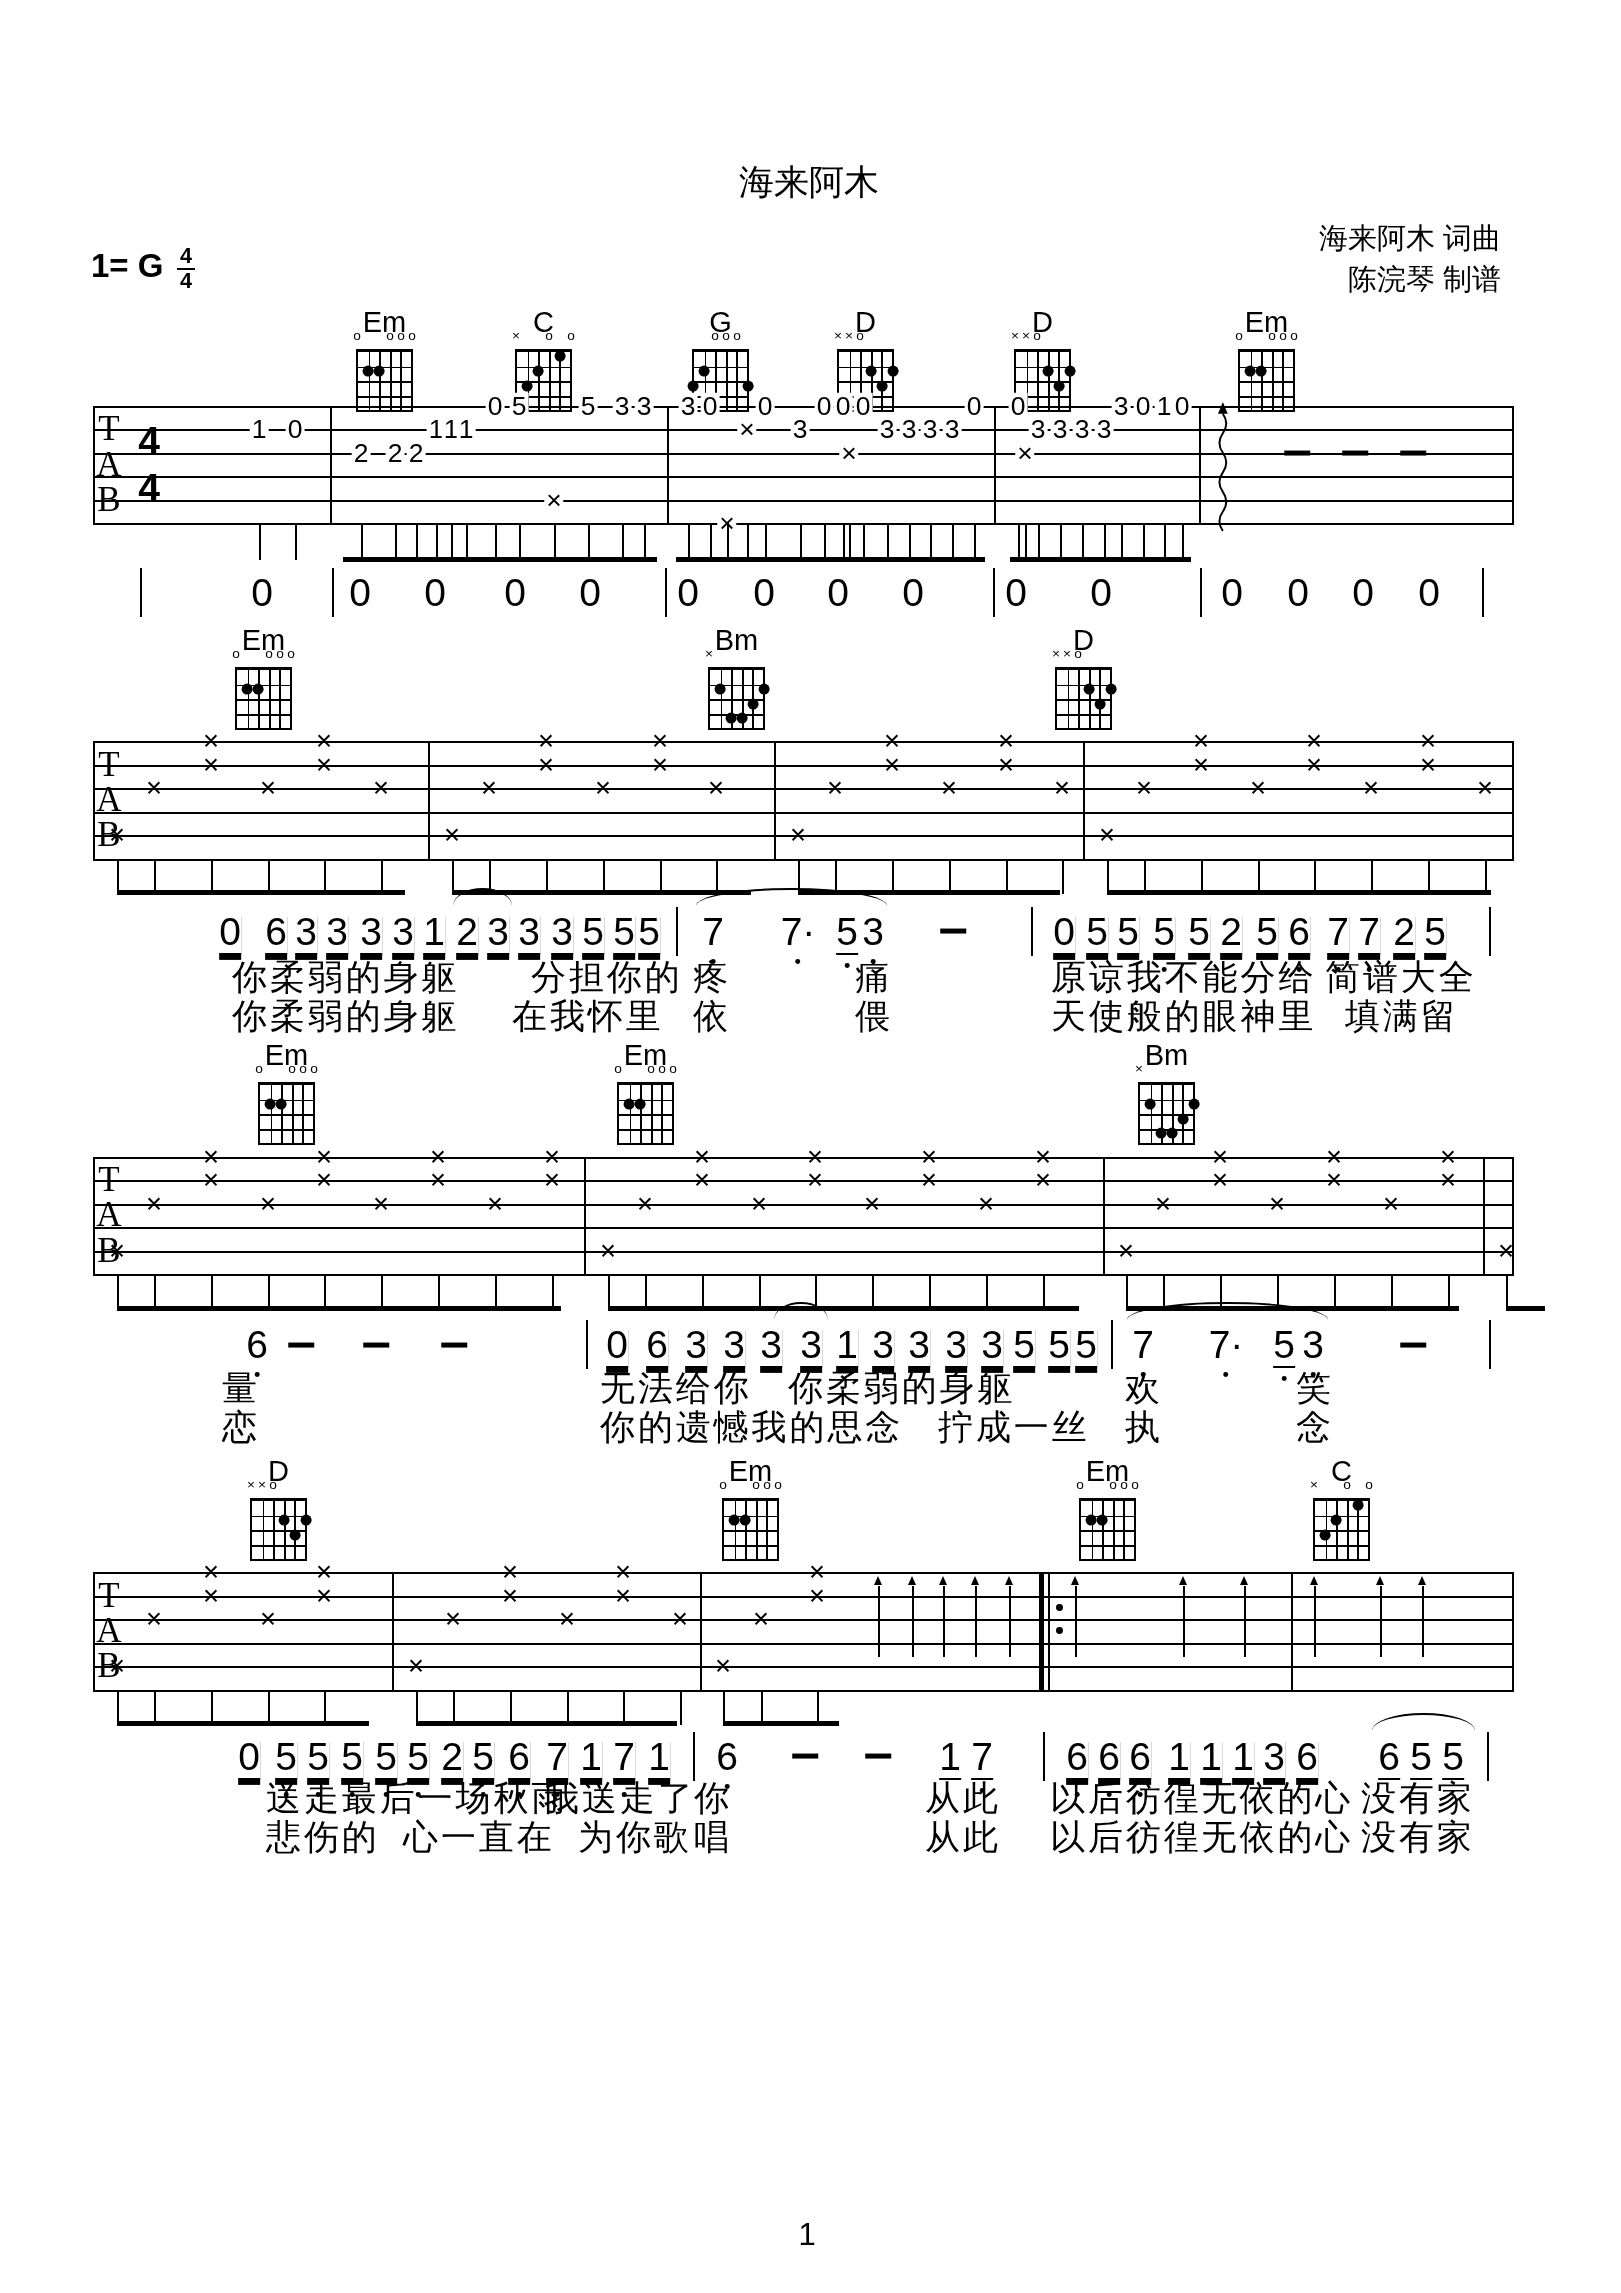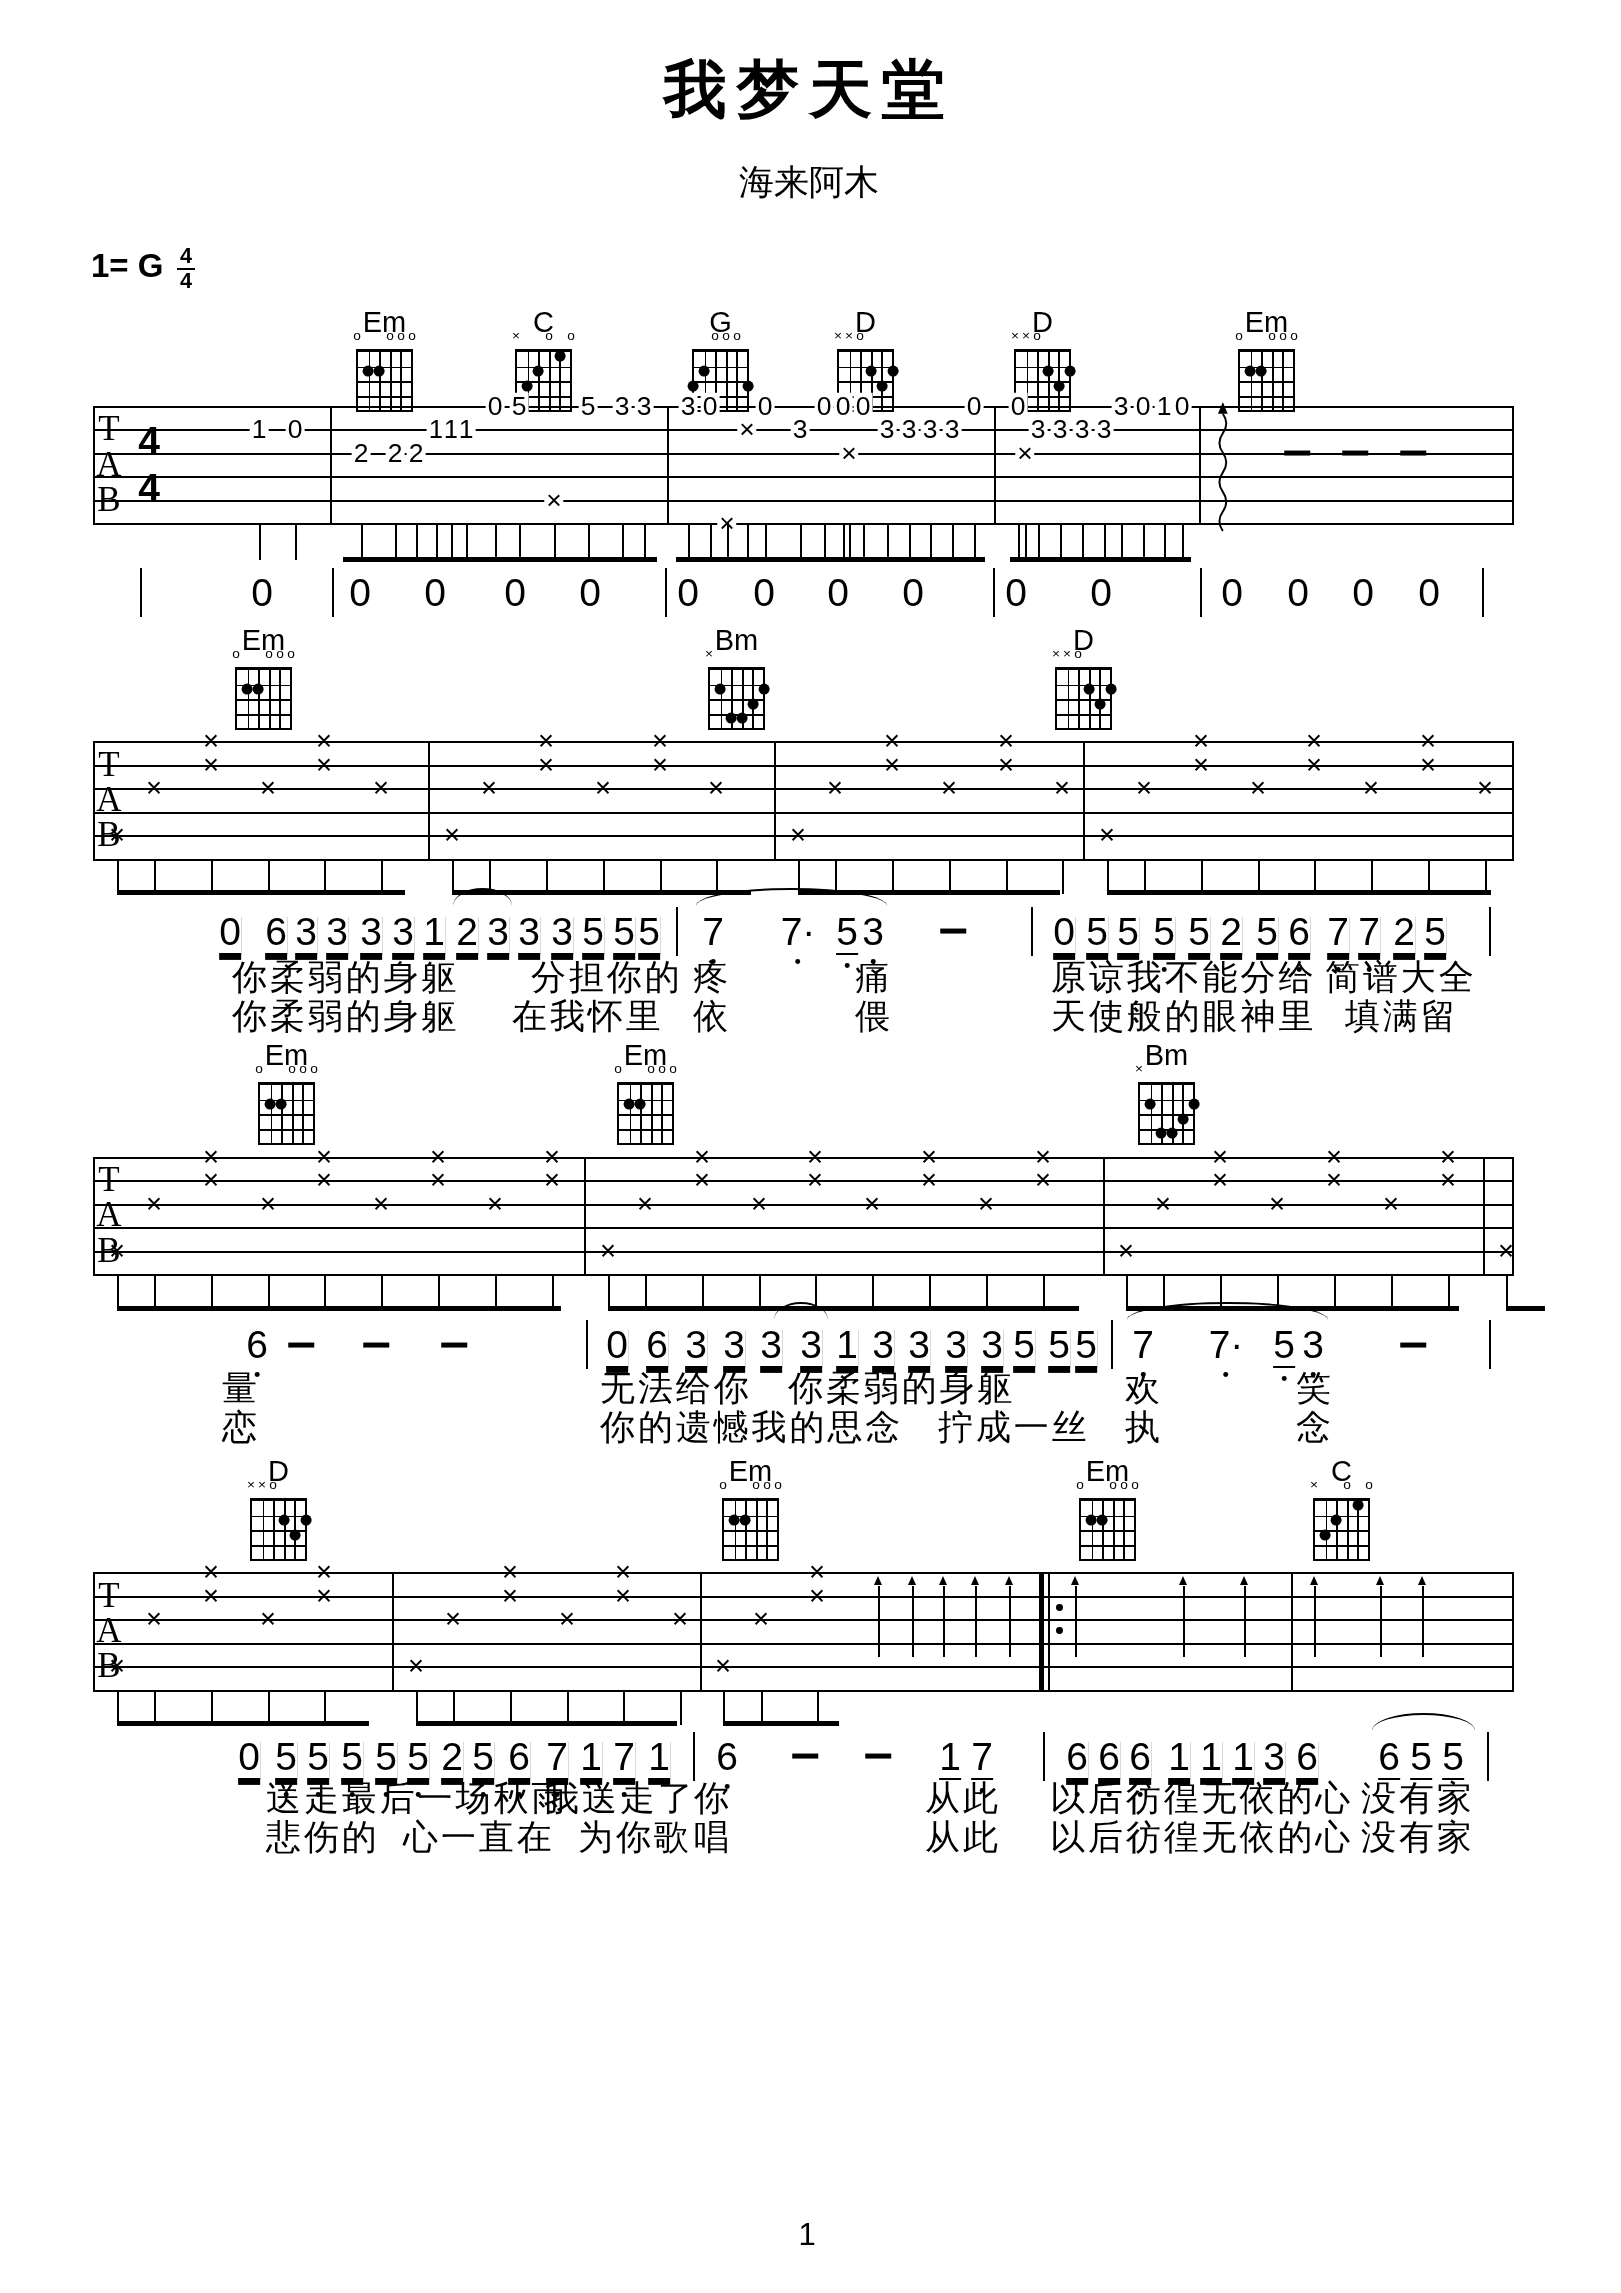--- a/index.html
+++ b/index.html
@@ -46,22 +46,25 @@
   .wm-key-sep{position:absolute;top:0;width:2px;height:100%;background:#d8d8d8;}
   .wm-black-key{position:absolute;top:-2px;width:10.8px;height:37px;background:#332d2b;border-radius:0 0 2.9px 2.9px;}
   .wm-brand{position:absolute;left:67px;top:0px;font-size:33px;font-weight:bold;color:#1c1c1c;letter-spacing:2px;white-space:nowrap;}
   .wm-domain{position:absolute;left:69px;top:39px;font-size:24.5px;color:#1c1c1c;white-space:nowrap;}
   .arp{position:absolute;}
 </style>
 </head>
 <body>
 
 <div class="page">
-  <div class="title">我梦天堂</div>
   <div class="subtitle">海来阿木</div>
+  <div class="credits">
+    <div>海来阿木 词曲</div>
+    <div>陈浣琴 制谱</div>
+  </div>
   <div class="keysig">
     <span>1= G</span><span class="frac"><b>4</b><b>4</b></span>
   </div>
 
   <div id="score">
       <div class="chord" style="left: 356px; top: 349px;">
         <div class="cname">Em</div>
         <div class="cbox">
           <div class="gv" style="left: 10.6px;"></div>
           <div class="gv" style="left: 21px;"></div>

